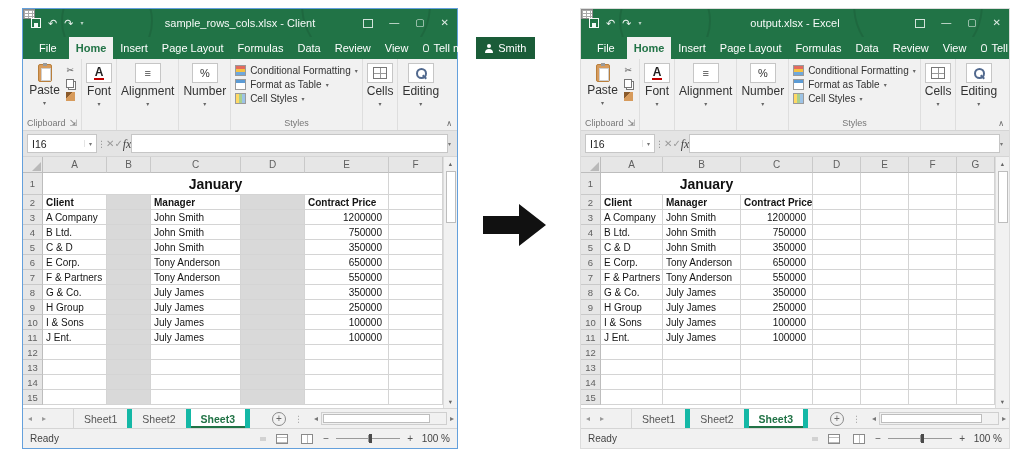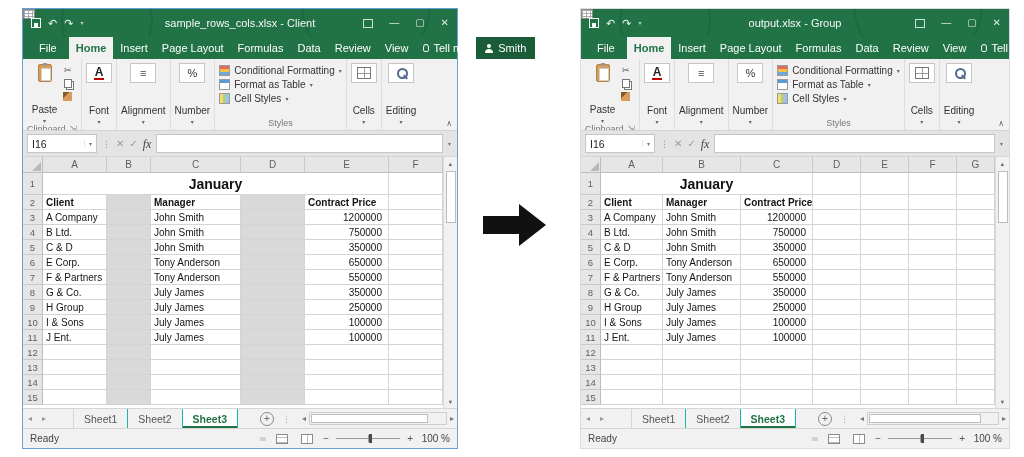--- a/index.html
+++ b/index.html
@@ -41,21 +41,21 @@
   
   .ribbon{height:72px;background:var(--ribbon-bg);border-bottom:1px solid var(--ribbon-border);display:flex;flex:0 0 auto;position:relative;overflow:hidden;}
   .grp{display:flex;flex-direction:column;border-right:1px solid #dedede;padding:4px 4px 0 4px;}
   .grp-content{flex:1;display:flex;justify-content:center;}
   .grp-label{height:14px;font-size:9px;color:#777;display:flex;align-items:center;justify-content:center;gap:4px;white-space:nowrap;}
   .cgrp{display:flex;flex-direction:column;align-items:center;gap:2px;}
   .ibox{width:26px;height:20px;background:#fff;border:1px solid var(--box-border);display:flex;align-items:center;justify-content:center;}
   .font-a{font-weight:bold;font-size:12px;border-bottom:2px solid var(--font-red);line-height:1.05;padding:0 1px;color:#222;}
   .align-g{font-size:11px;color:#444;}
   .pct-g{font-size:11px;color:#333;}
-  .clabel{font-size:10px;color:#333;line-height:1.1;margin-top:20px;}
+  .clabel{font-size:12px;color:#333;line-height:1.1;}
   .ccaret{font-size:6px;color:#666;}
   .paste-btn{display:flex;flex-direction:column;align-items:center;gap:2px;padding-top:1px;}
   .clipboard-ic{width:14px;height:18px;background:var(--paste-tan);border-radius:2px;position:relative;display:block;border:1px solid #b97f3c;}
   .clipboard-ic:before{content:"";position:absolute;left:2px;top:3px;width:8px;height:11px;background:#fff;border:1px solid #d0d0d0;}
   .clipboard-ic:after{content:"";position:absolute;left:4px;top:-2px;width:4px;height:3px;background:#9a9a9a;}
   .clip-col{display:flex;flex-direction:column;gap:4px;align-items:center;margin-left:6px;padding-top:3px;}
   .smico{font-size:9px;color:#555;line-height:1;}
   .copy-ic{width:8px;height:9px;border:1px solid #777;background:#fff;box-shadow:2px 2px 0 -1px #fff,2px 2px 0 0 #777;display:inline-block;}
   .painter-ic{width:9px;height:9px;display:inline-block;background:linear-gradient(135deg,#8a5a2b 35%,var(--paste-tan) 35%);}
   .styles-col{display:flex;flex-direction:column;gap:3px;padding-top:2px;align-items:flex-start;}
@@ -67,21 +67,21 @@
   .slabel{font-size:10px;color:#333;white-space:nowrap;}
   .cells-ic{width:14px;height:12px;border:1px solid #777;background:
     linear-gradient(to right,transparent 6px,#999 6px,#999 7px,transparent 7px),
     linear-gradient(to bottom,transparent 5px,#999 5px,#999 6px,transparent 6px),#fff;}
   .mag{width:13px;height:13px;position:relative;display:inline-block;}
   .mag:before{content:"";position:absolute;top:1px;left:2px;width:7px;height:7px;border:2px solid #51698e;border-radius:50%;}
   .mag:after{content:"";position:absolute;width:5px;height:2px;background:#51698e;transform:rotate(45deg);left:8px;top:9px;}
   .rib-collapse{position:absolute;right:5px;bottom:2px;font-size:8px;color:#666;}
 
   
-  .frow{height:26px;background:var(--formula-strip-bg);display:flex;align-items:center;padding:0 4px;gap:5px;flex:0 0 auto;border-bottom:1px solid var(--ribbon-border);}
+  .frow{height:26px;background:var(--formula-strip-bg);display:flex;align-items:center;padding:0 4px;flex:0 0 auto;border-bottom:1px solid var(--ribbon-border);}
   .namebox{width:70px;height:19px;background:#fff;border:1px solid var(--box-border);font-size:10.5px;color:#222;display:flex;align-items:center;padding:0 4px;}
   .nb-caret{margin-left:auto;font-size:6px;color:#777;border-left:1px solid #e4e4e4;padding-left:4px;}
   .fdots{color:#999;font-size:9px;}
   .fcancel,.fcheck{font-size:10px;color:#9a9a9a;line-height:1;}
   .ffx{font-style:italic;font-family:"Liberation Serif","DejaVu Serif",serif;font-size:12px;color:#444;line-height:1;}
   .fbar{flex:1;height:19px;background:#fff;border:1px solid var(--box-border);font-size:10.5px;padding:0 4px;display:flex;align-items:center;color:#222;}
   .fexpand{font-size:6px;color:#777;padding-right:2px;}
 
   
   .gridwrap{flex:1;position:relative;background:#fff;overflow:hidden;}
@@ -99,21 +99,21 @@
   .cell.shaded{background:var(--shaded-column);}
   .cell.merged-title{justify-content:center;font-weight:bold;font-size:14px;color:#111;}
   .vscroll{position:absolute;top:0;right:0;bottom:0;width:14px;background:var(--scroll-track);border-left:1px solid #dcdcdc;display:flex;flex-direction:column;align-items:center;font-size:6.5px;color:#666;padding:3px 0 2px 0;}
   .vthumb{width:10px;height:52px;background:#fff;border:1px solid #bdbdbd;margin-top:3px;}
   .vspacer{flex:1;}
 
   
   .sheetbar{height:20px;background:var(--scroll-track);border-top:1px solid #d5d5d5;display:flex;align-items:stretch;font-size:10.5px;color:#555;flex:0 0 auto;}
   .snav{display:flex;align-items:center;padding:0 5px;color:#999;font-size:8px;}
   .stabs{display:flex;margin-left:22px;align-items:stretch;}
-  .stab{display:flex;align-items:center;padding:0 10px;border-right:1px solid #14b8a6;color:#555;white-space:nowrap;}
+  .stab{display:flex;align-items:center;padding:0 10px;border-right:5px solid #14b8a6;color:#555;white-space:nowrap;}
   .stab:first-child{border-left:1px solid #d5d5d5;}
   .stab.active{background:#fff;color:var(--excel-green);font-weight:bold;box-shadow:inset 0 -2px 0 var(--excel-green);}
   .addsheet{width:14px;height:14px;border:1px solid #8a8a8a;border-radius:50%;display:flex;align-items:center;justify-content:center;font-size:10px;color:#666;align-self:center;margin-left:22px;line-height:1;}
   .sdots{align-self:center;margin:0 8px;color:#aaa;font-size:9px;}
   .hsl,.hsr{align-self:center;font-size:8px;color:#777;padding:0 3px;}
   .hstrack{flex:1;align-self:center;height:13px;background:var(--scroll-track);border:1px solid #cfcfcf;position:relative;}
   .hthumb{position:absolute;left:1px;top:1px;bottom:1px;width:86%;background:#fff;border:1px solid #bdbdbd;}
 
   
   .statusbar{height:20px;background:var(--scroll-track);border-top:1px solid #d5d5d5;display:flex;align-items:center;font-size:10px;color:var(--status-text);padding:0 7px;flex:0 0 auto;}
@@ -503,21 +503,21 @@
   <div class="win" id="win-right">
   <div class="titlebar">
     <span class="wm wm1"></span>
     <span class="wm wm2"></span>
     <div class="qat">
       <span class="save-sq"></span>
       <span class="qi">↶</span>
       <span class="qi">↷</span>
       <span class="qi small">▾</span>
     </div>
-    <span class="wtitle">output.xlsx - Group</span>
+    <span class="wtitle">output.xlsx - Excel</span>
     <div class="wctrls">
       <span class="rib-sq"></span>
       <span class="wc">—</span>
       <span class="wc">▢</span>
       <span class="wc">✕</span>
     </div>
   </div>
 
   <div class="menubar">
     <div class="menu-tabs">

